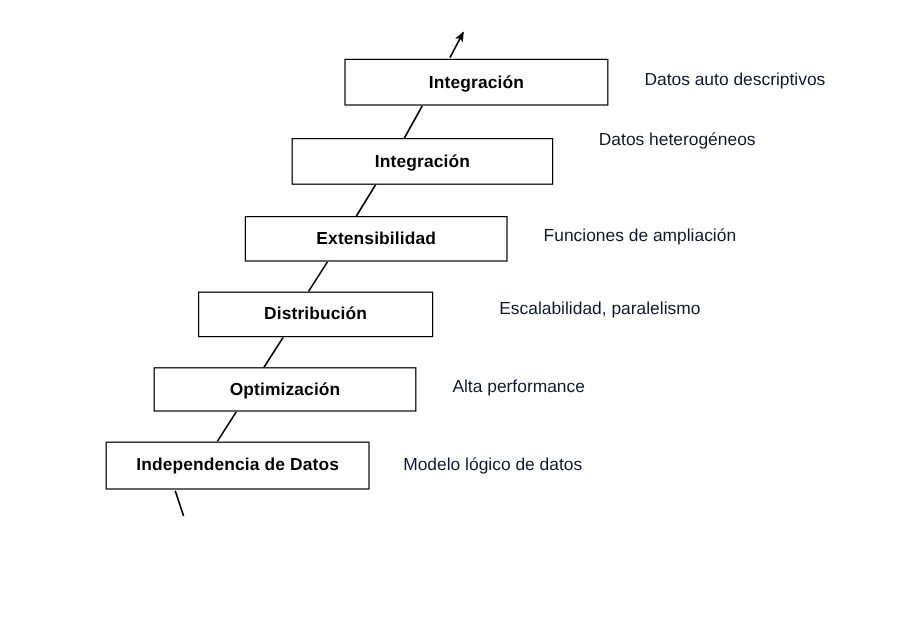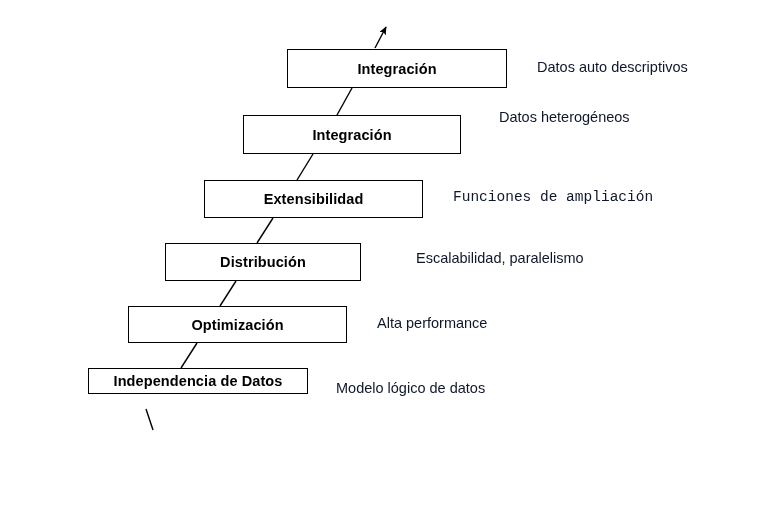--- a/index.html
+++ b/index.html
@@ -98,27 +98,27 @@
       </div>
       <div class="stage-box" style="left: 184px; top: 180px; width: 219px; height: 38px;">
         <span class="stage-label">Extensibilidad</span>
       </div>
       <div class="stage-box" style="left: 145px; top: 243px; width: 196px; height: 38px;">
         <span class="stage-label">Distribución</span>
       </div>
       <div class="stage-box" style="left: 108px; top: 306px; width: 219px; height: 37px;">
         <span class="stage-label">Optimización</span>
       </div>
-      <div class="stage-box" style="left: 68px; top: 368px; width: 220px; height: 26px;">
+      <div class="stage-box" style="left: 68px; top: 368px; width: 220px; height: 40px;">
         <span class="stage-label">Independencia de Datos</span>
       </div>
     </div>
   <div id="notes-host">
       <div class="side-note" style="left: 537px; top: 60px;">Datos auto descriptivos</div>
       <div class="side-note" style="left: 499px; top: 110px;">Datos heterogéneos</div>
-      <div class="side-note" style="left: 453px; top: 190px; font-family: Liberation Mono, monospace;">Funciones de ampliación</div>
+      <div class="side-note" style="left: 453px; top: 190px;">Funciones de ampliación</div>
       <div class="side-note" style="left: 416px; top: 236px; margin-top: 15px;">Escalabilidad, paralelismo</div>
       <div class="side-note" style="left: 377px; top: 316px;">Alta performance</div>
       <div class="side-note" style="left: 336px; top: 381px;">Modelo lógico de datos</div>
     </div>
 
 
 </div>
 
 </body></html>

